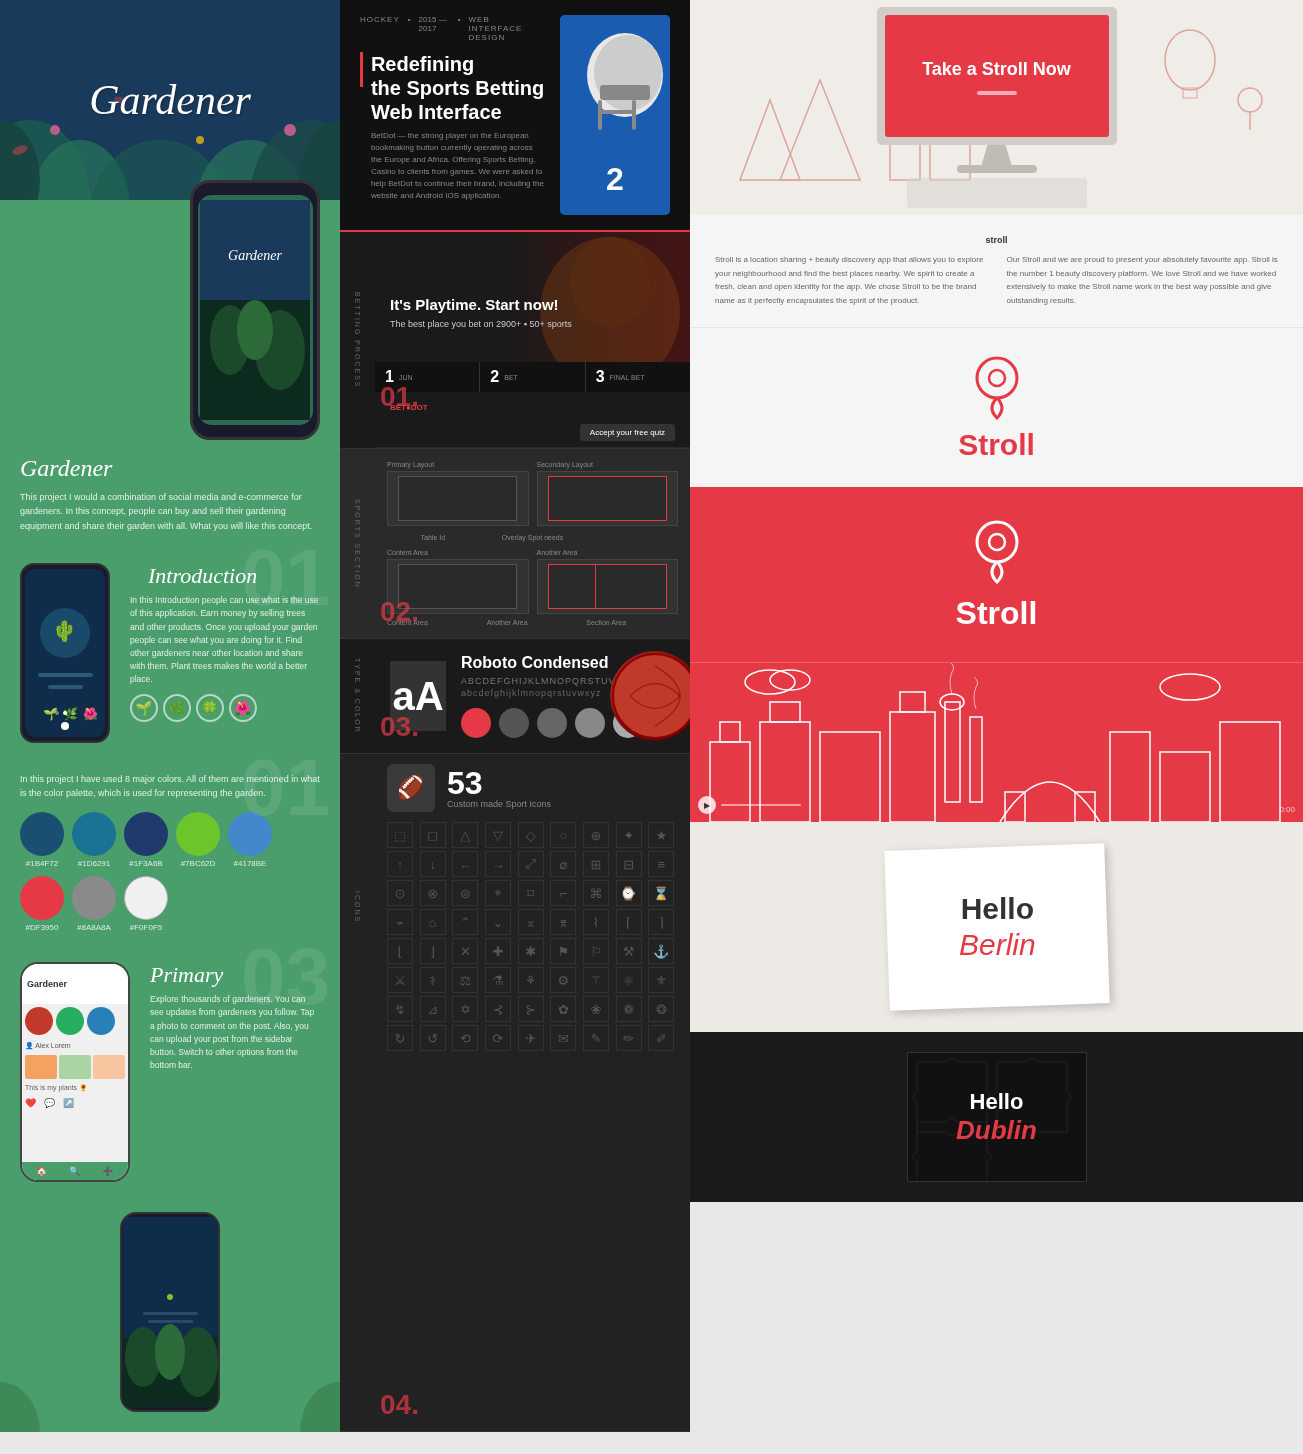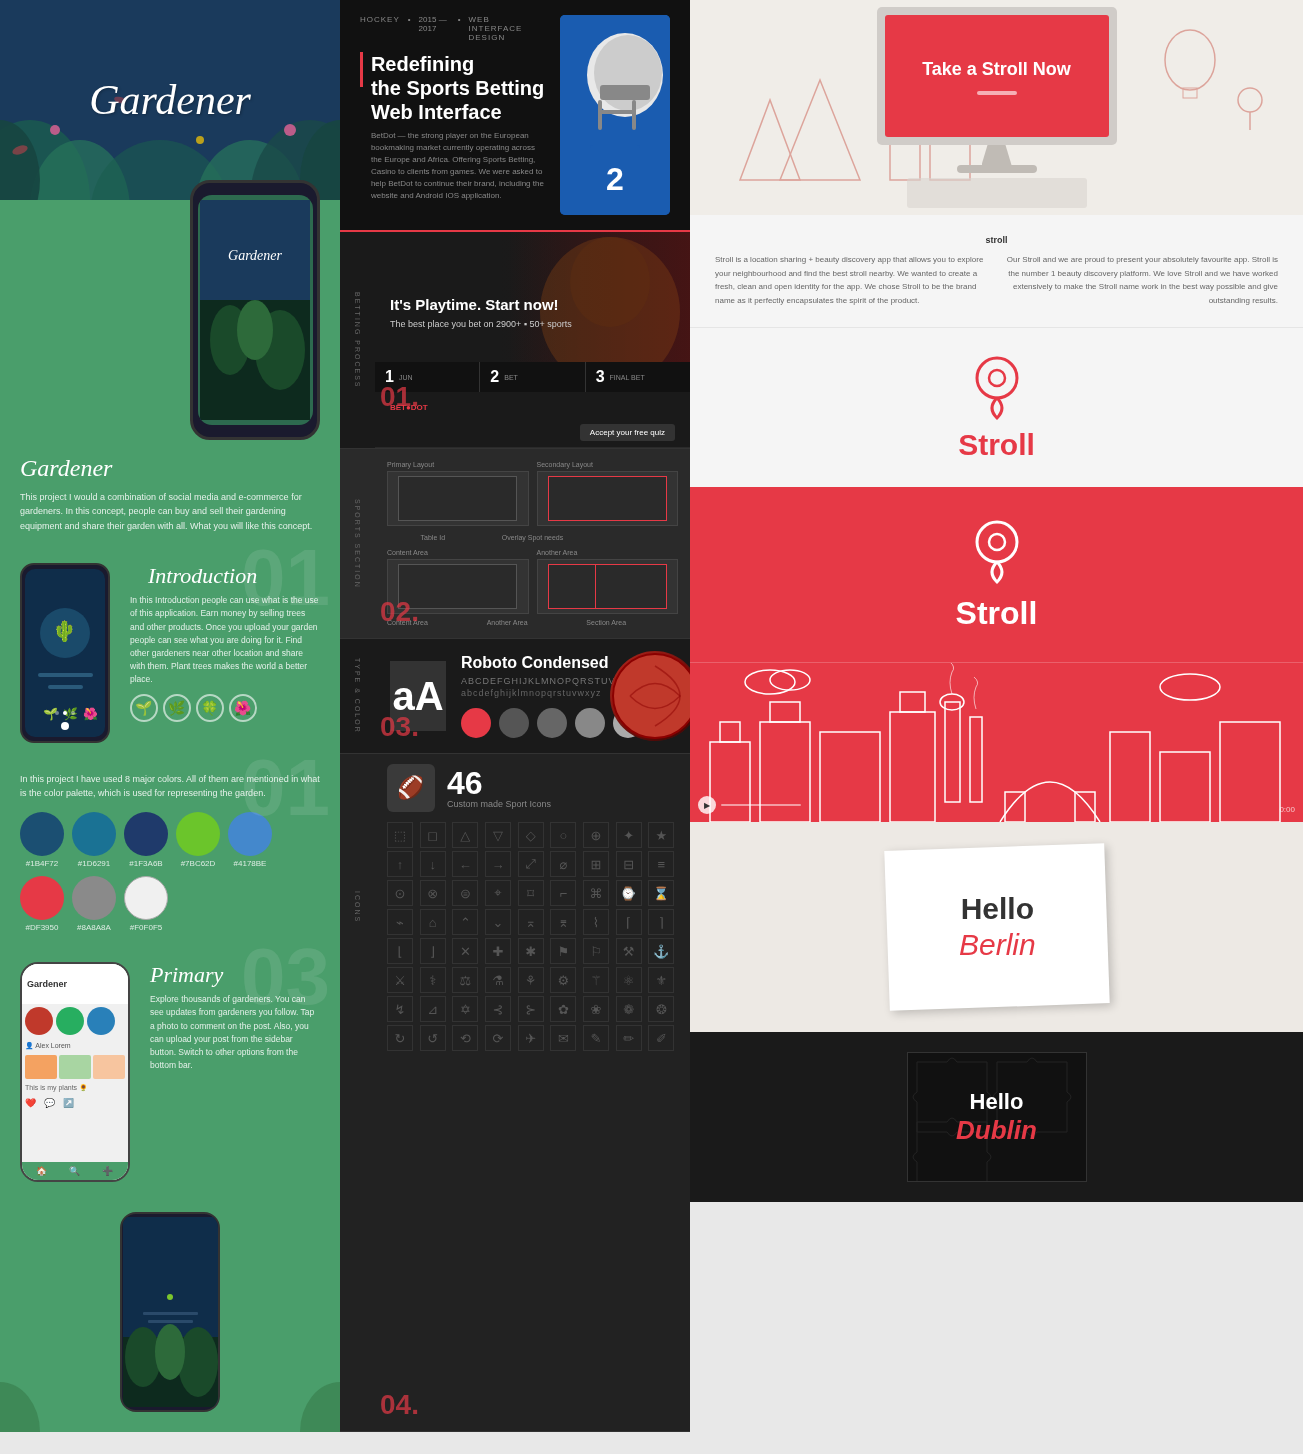--- a/index.html
+++ b/index.html
@@ -443,21 +443,21 @@
         <span style="font-size:8px;color:#888;">2015 — 2017</span>
         <span style="font-size:8px;color:#888;">•</span>
         <span style="font-size:8px;color:#888;text-transform:uppercase;letter-spacing:1px;">WEB INTERFACE DESIGN</span>
       </div>
       <div style="display:flex;gap:8px;align-items:flex-start;">
         <div class="red-bar-vertical"></div>
         <div>
           <div style="font-size:20px;font-weight:bold;color:white;line-height:1.2;">Redefining</div>
           <div style="font-size:20px;font-weight:bold;color:white;line-height:1.2;">the Sports Betting</div>
           <div style="font-size:20px;font-weight:bold;color:white;line-height:1.2;">Web Interface</div>
-          <p style="font-size:8px;color:#888;line-height:1.5;margin-top:6px;max-width:180px;">BetDot — the strong player on the European bookmaking market currently operating across the Europe and Africa. Offering Sports Betting, Casino to clients from games. We were asked to help BetDot to continue their brand, including the website and Android IOS application.</p>
+          <p style="font-size:8px;color:#888;line-height:1.5;margin-top:6px;max-width:180px;">BetDot — the strong player on the European bookmaking button currently operating across the Europe and Africa. Offering Sports Betting, Casino to clients from games. We were asked to help BetDot to continue their brand, including the website and Android IOS application.</p>
         </div>
       </div>
     </div>
 
     <div style="width:110px;height:200px;background:linear-gradient(to bottom,#1565c0,#0d47a1);border-radius:5px;overflow:hidden;display:flex;align-items:center;justify-content:center;flex-shrink:0;">
       <svg width="110" height="200" viewBox="0 0 110 200">
         <rect width="110" height="200" fill="#1a5cb0"></rect>
 
         <ellipse cx="65" cy="60" rx="38" ry="42" fill="#e8e8e8"></ellipse>
         <ellipse cx="68" cy="58" rx="34" ry="38" fill="#cccccc"></ellipse>
@@ -609,21 +609,21 @@
   <div class="sports-section" style="position:relative;flex:1;">
     <div style="display:flex;">
       <div style="width:35px;display:flex;align-items:center;justify-content:center;background:#222;">
         <span style="writing-mode:vertical-rl;font-size:7px;color:#666;text-transform:uppercase;letter-spacing:2px;">ICONS</span>
       </div>
       <div style="flex:1;background:#222;padding:10px 12px;">
 
         <div style="display:flex;align-items:center;gap:12px;margin-bottom:10px;">
           <div style="width:48px;height:48px;background:#3a3a3a;border-radius:6px;display:flex;align-items:center;justify-content:center;font-size:22px;">🏈</div>
           <div>
-            <div style="font-size:32px;font-weight:bold;color:white;line-height:1;">46</div>
+            <div style="font-size:32px;font-weight:bold;color:white;line-height:1;">53</div>
             <div style="font-size:9px;color:#888;">Custom made Sport Icons</div>
           </div>
         </div>
 
         <div style="display:grid;grid-template-columns:repeat(9,1fr);gap:3px;">
 
           <div class="icon-cell" style="color:#555;font-size:13px;">⬚</div>
           <div class="icon-cell" style="color:#555;font-size:13px;">◻</div>
           <div class="icon-cell" style="color:#555;font-size:13px;">△</div>
           <div class="icon-cell" style="color:#555;font-size:13px;">▽</div>
@@ -742,23 +742,23 @@
       <div style="width:80px;height:8px;background:#c0bbb5;border-radius:4px;margin:0 auto;"></div>
 
       <div style="width:180px;height:30px;background:#d8d4cf;border-radius:3px;margin:5px auto 0;opacity:0.6;"></div>
     </div>
   </div>
 
   <div style="background:#f5f5f5;padding:20px 25px;">
     <div style="font-size:9px;font-weight:bold;color:#333;margin-bottom:8px;text-align:center;">stroll</div>
     <div style="display:flex;gap:20px;">
       <div style="flex:1;">
-        <p style="font-size:8px;color:#666;line-height:1.7;">Stroll is a location sharing + beauty discovery app that allows you to explore your neighbourhood and find the best stroll nearby. We wanted to create a fresh, clean and open identity for the app. We chose Stroll to be the brand name as it perfectly encapsulates the spirit of the product.</p>
-      </div>
-      <div style="flex:1;text-align:right;">
+        <p style="font-size:8px;color:#666;line-height:1.7;">Stroll is a location sharing + beauty discovery app that allows you to explore your neighbourhood and find the best places nearby. We spirit to create a fresh, clean and open identity for the app. We chose Stroll to be the brand name as it perfectly encapsulates the spirit of the product.</p>
+      </div>
+      <div style="flex:1;">
         <p style="font-size:8px;color:#666;line-height:1.7;">Our Stroll and we are proud to present your absolutely favourite app. Stroll is the number 1 beauty discovery platform. We love Stroll and we have worked extensively to make the Stroll name work in the best way possible and give outstanding results.</p>
       </div>
     </div>
   </div>
 
   <div style="background:#f5f5f5;padding:25px;display:flex;flex-direction:column;align-items:center;border-top:1px solid #e5e5e5;">
 
     <svg width="60" height="70" viewBox="0 0 60 70">
       <circle cx="30" cy="25" r="20" fill="none" stroke="#e63946" stroke-width="3"></circle>
       <circle cx="30" cy="25" r="8" fill="none" stroke="#e63946" stroke-width="2.5"></circle>

